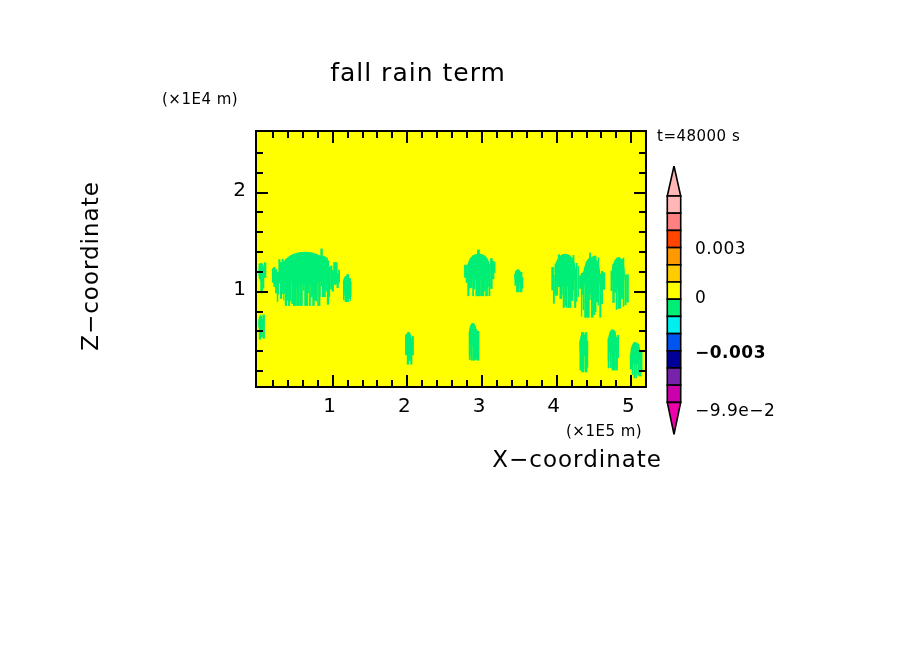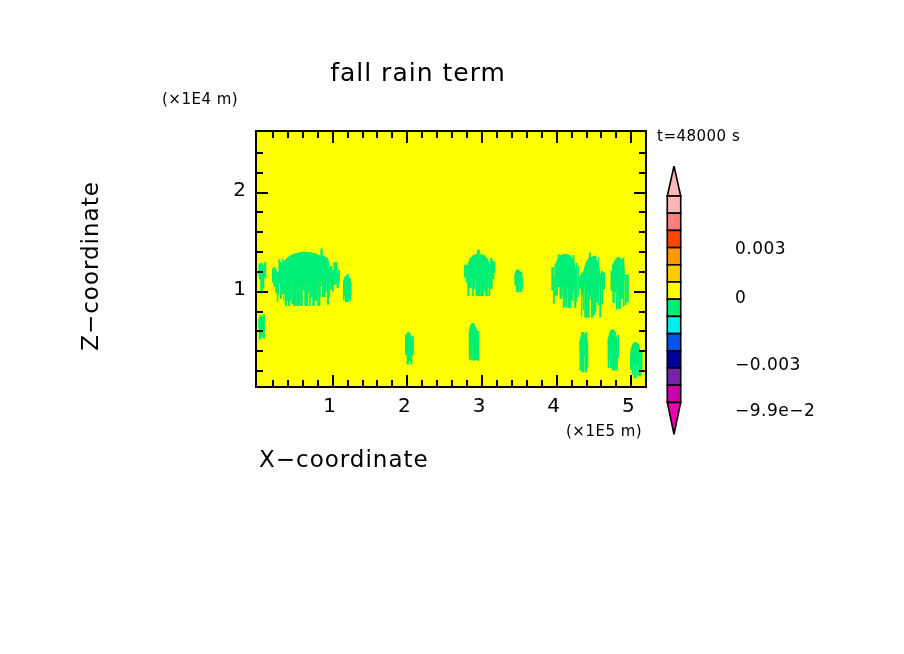--- a/index.html
+++ b/index.html
@@ -40,24 +40,24 @@
     position: absolute;
     left: 566px;
     top: 422px;
     font-size: 15px;
     letter-spacing: 0.5px;
   }
 
   
   #x-axis-title {
     position: absolute;
-    left: 259px;
+    left: 270px;
     top: 446px;
     width: 392px;
-    text-align: left;
+    text-align: right;
     font-size: 23px;
     letter-spacing: 1px;
   }
   #y-axis-title {
     position: absolute;
     left: -60px;
     top: 253px;
     width: 300px;
     text-align: center;
     font-size: 23px;
@@ -133,21 +133,20 @@
     width: 24px;
     height: 236px;
   }
   #colorbar svg { display: block; }
   .cbar-label {
     position: absolute;
     left: 695px;
     font-size: 17px;
     white-space: nowrap;
     letter-spacing: 0.5px;
-    margin-left: 40px;
   }
 </style>
 </head>
 <body>
 
 <div id="plot-title">fall rain term</div>
 
 <div id="z-unit-label">(×1E4 m)</div>
 <div id="x-unit-label">(×1E5 m)</div>
 
@@ -491,15 +490,15 @@
       <rect x="5.28" y="167.6" width="13.440000000000001" height="17.2" fill="#0055ee" stroke="#000" stroke-width="1.6"></rect>
       <rect x="5.28" y="184.79999999999998" width="13.440000000000001" height="17.2" fill="#000099" stroke="#000" stroke-width="1.6"></rect>
       <rect x="5.28" y="202" width="13.440000000000001" height="17.2" fill="#7722aa" stroke="#000" stroke-width="1.6"></rect>
       <rect x="5.28" y="219.2" width="13.440000000000001" height="17.2" fill="#cc00aa" stroke="#000" stroke-width="1.6"></rect>
       <polygon points="12,268.4 18.72,236.39999999999998 5.28,236.39999999999998" fill="#ee00aa" stroke="#000" stroke-width="1.6"></polygon>
     </svg>
   </div>
 <div id="colorbar-labels">
     <div class="cbar-label" style="top: 237.6px;">0.003</div>
     <div class="cbar-label" style="top: 287.2px;">0</div>
-    <div class="cbar-label" style="top: 354px;">−0.003</div>
+    <div class="cbar-label" style="top: 342px; font-weight: bold;">−0.003</div>
     <div class="cbar-label" style="top: 400.4px;">−9.9e−2</div>
   </div>
 
 </body></html>

